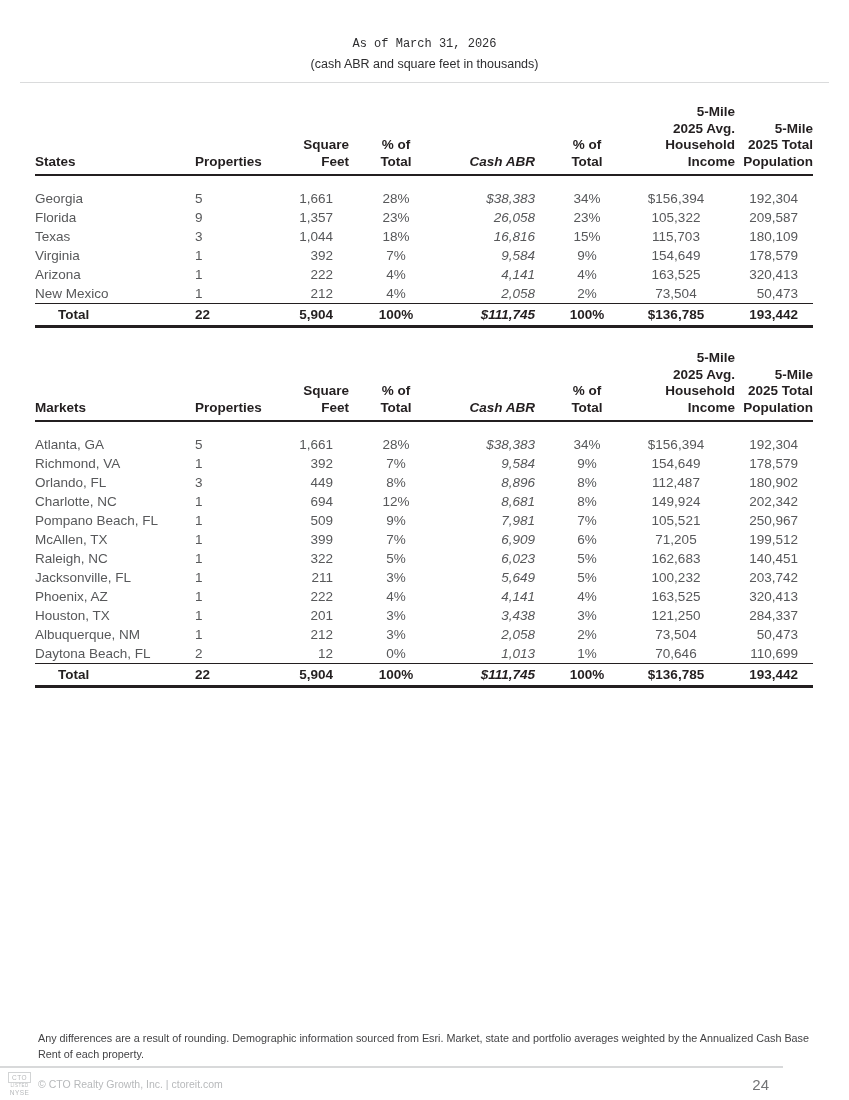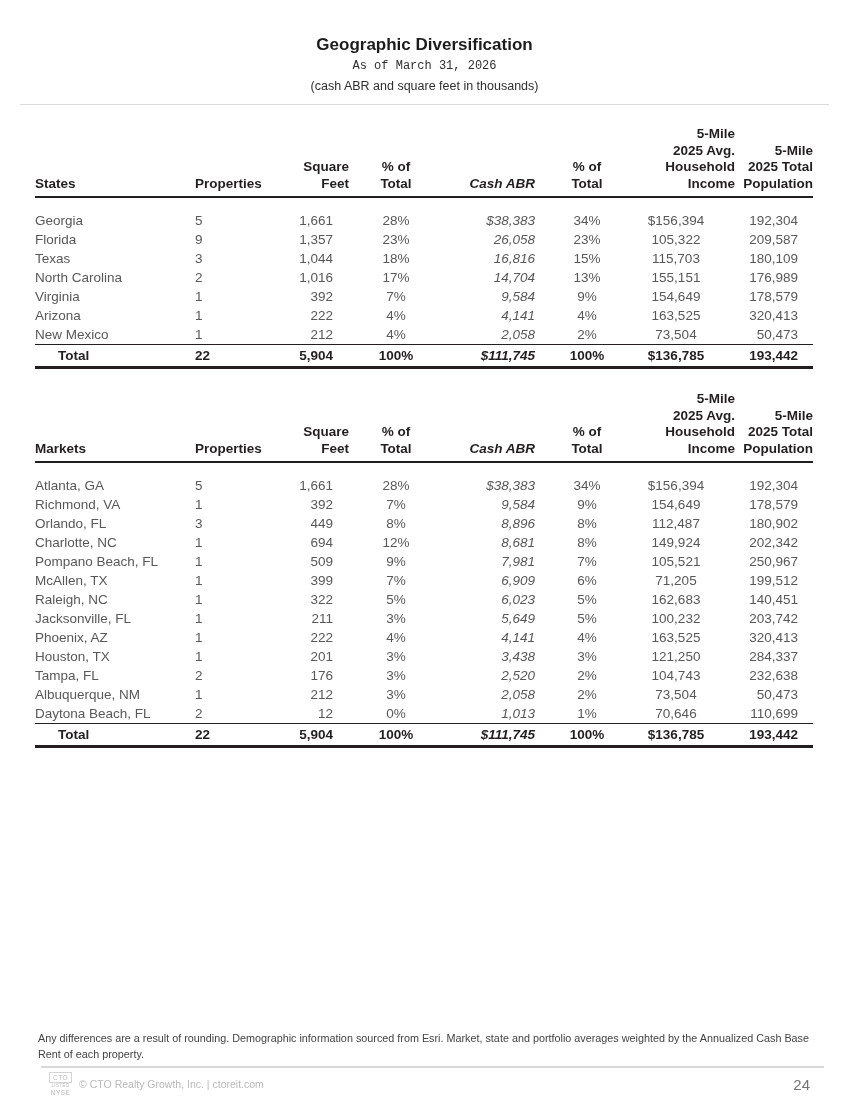--- a/index.html
+++ b/index.html
@@ -82,42 +82,40 @@
   .footer {
     position: absolute;
     top: 1066px;
     left: 0;
     width: 783px;
     height: 34px;
     border-top: 2px solid #d8d9da;
     display: flex;
     align-items: center;
     padding: 0 14px 0 8px;
-    margin-left: 41px;
   }
   .nyse-logo {
     display: flex;
     flex-direction: column;
     align-items: center;
     color: #b7b9bb;
     line-height: 1;
   }
   .nyse-logo .cto    { font-size: 6.5px; line-height: 9px; border: 1px solid #d2d4d5; padding: 0 3px; letter-spacing: 0.5px; }
   .nyse-logo .listed { font-size: 4.5px; line-height: 6px; letter-spacing: 0.4px; }
   .nyse-logo .nyse   { font-size: 6.5px; line-height: 8px; letter-spacing: 0.5px; }
   .copyright { margin-left: 7px; font-size: 10.5px; color: #b7b9bb; }
   .page-num  { margin-left: auto; font-size: 15px; color: #737476; }
 </style>
 </head>
 <body>
 
 <div class="page">
 
   <div class="title-block">
-    <div class="title">Geographic Diversification</div>
     <div class="subtitle">As of March 31, 2026</div>
     <div class="note">(cash ABR and square feet in thousands)</div>
   </div>
 
   <hr class="title-rule">
 
   <div class="tables-wrap">
     <table class="geo t0">
       <colgroup>
         <col style="width:160px">
@@ -174,30 +172,20 @@
             <td class="c0">Texas</td>
             <td class="c1">3</td>
             <td class="c2">1,044</td>
             <td class="c3">18%</td>
             <td class="c4">16,816</td>
             <td class="c5">15%</td>
             <td class="c6">115,703</td>
             <td class="c7">180,109</td>
           </tr>
           <tr class="data">
-            <td class="c0">North Carolina</td>
-            <td class="c1">2</td>
-            <td class="c2">1,016</td>
-            <td class="c3">17%</td>
-            <td class="c4">14,704</td>
-            <td class="c5">13%</td>
-            <td class="c6">155,151</td>
-            <td class="c7">176,989</td>
-          </tr>
-          <tr class="data">
             <td class="c0">Virginia</td>
             <td class="c1">1</td>
             <td class="c2">392</td>
             <td class="c3">7%</td>
             <td class="c4">9,584</td>
             <td class="c5">9%</td>
             <td class="c6">154,649</td>
             <td class="c7">178,579</td>
           </tr>
           <tr class="data">
@@ -359,30 +347,20 @@
             <td class="c0">Houston, TX</td>
             <td class="c1">1</td>
             <td class="c2">201</td>
             <td class="c3">3%</td>
             <td class="c4">3,438</td>
             <td class="c5">3%</td>
             <td class="c6">121,250</td>
             <td class="c7">284,337</td>
           </tr>
           <tr class="data">
-            <td class="c0">Tampa, FL</td>
-            <td class="c1">2</td>
-            <td class="c2">176</td>
-            <td class="c3">3%</td>
-            <td class="c4">2,520</td>
-            <td class="c5">2%</td>
-            <td class="c6">104,743</td>
-            <td class="c7">232,638</td>
-          </tr>
-          <tr class="data">
             <td class="c0">Albuquerque, NM</td>
             <td class="c1">1</td>
             <td class="c2">212</td>
             <td class="c3">3%</td>
             <td class="c4">2,058</td>
             <td class="c5">2%</td>
             <td class="c6">73,504</td>
             <td class="c7">50,473</td>
           </tr>
           <tr class="data">

